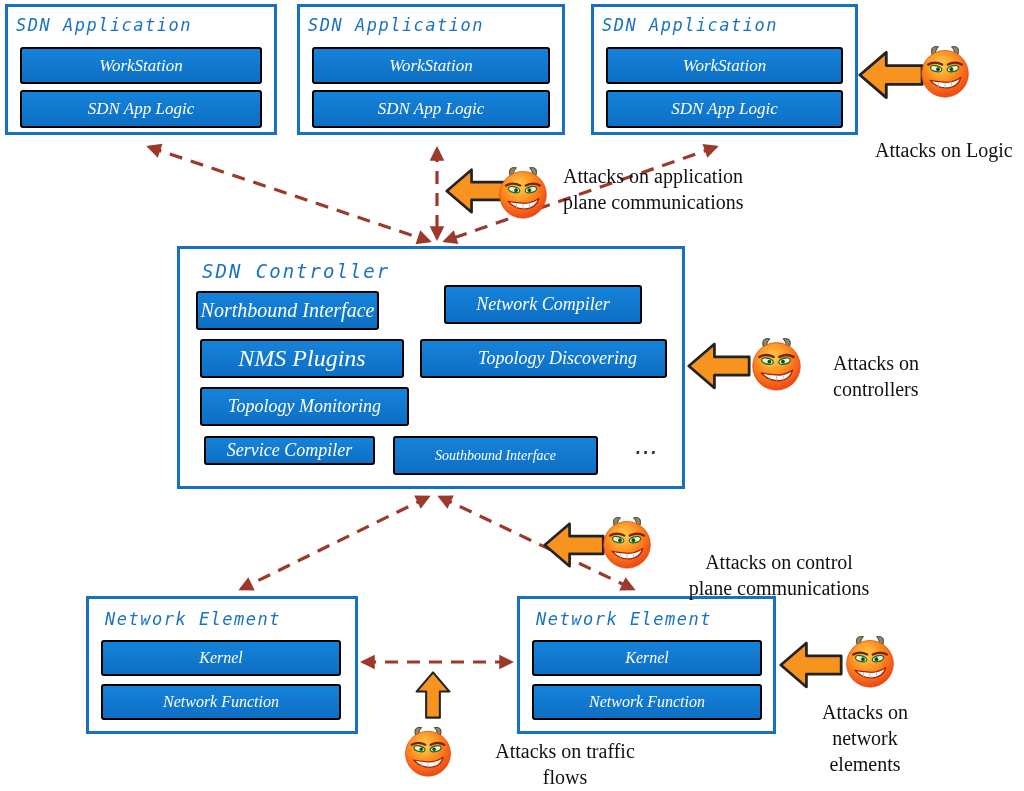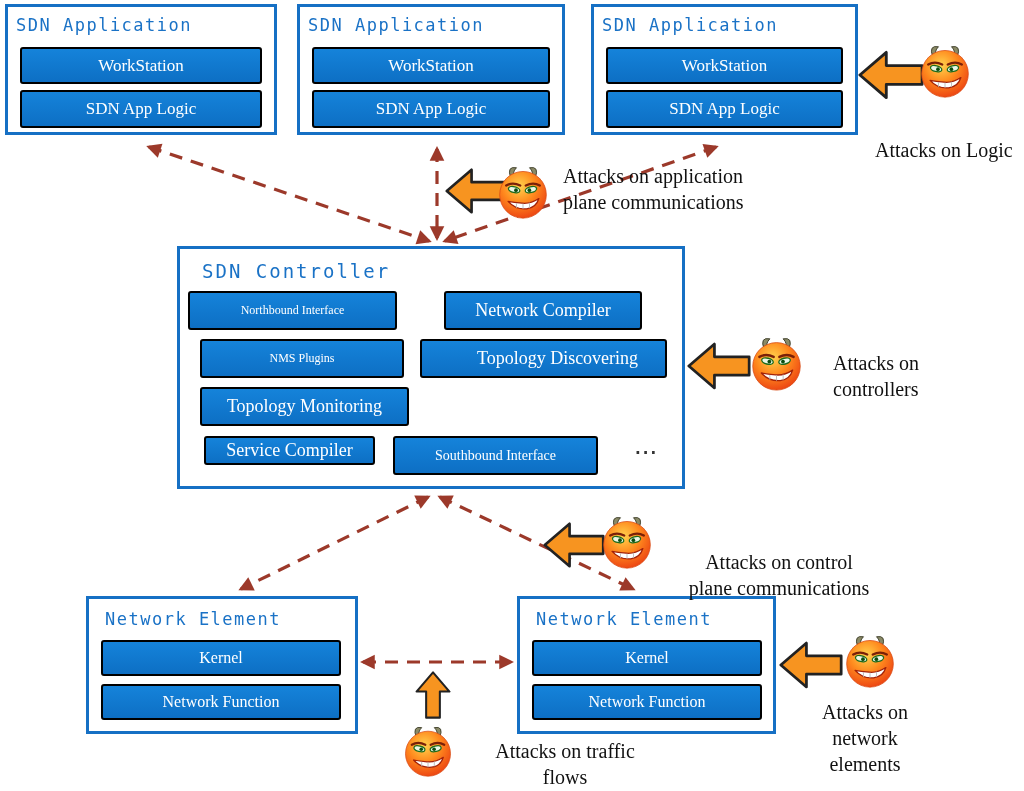--- a/index.html
+++ b/index.html
@@ -3,21 +3,21 @@
 <meta charset="utf-8">
 <style>
   html,body { margin:0; padding:0; background:#ffffff; }
   #canvas {
     position:relative; width:1024px; height:791px;
     background:#ffffff; overflow:hidden;
     font-family:"Liberation Serif", serif;
   }
   .panel {
     position:absolute; background:#ffffff;
-    border:3px solid #1670c4; box-sizing:border-box;
+    border:3px solid #1670c4; box-sizing:border-box;font-style:italic;
   }
   .panel-title {
     position:absolute;
     font-family:"DejaVu Sans Mono", monospace;
     color:#1a72c6; letter-spacing:1.5px; white-space:nowrap;
   }
   .pill {
     position:absolute; box-sizing:border-box;
     background:linear-gradient(180deg,#1583da 0%,#0d6fc4 100%);
     border:2.5px solid #000000; border-radius:3px;
@@ -55,24 +55,24 @@
 
   <div class="panel" style="left:591px;top:4px;width:267px;height:131px;">
     <div class="panel-title" style="left:8px;top:8px;font-size:17px;">SDN Application</div>
     <div class="pill" style="left:12px;top:40px;right:12px;height:37px;font-size:17px;">WorkStation</div>
     <div class="pill" style="left:12px;top:83px;right:12px;height:38px;font-size:17px;">SDN App Logic</div>
   </div>
 
   <div class="panel" style="left:177px;top:246px;width:508px;height:243px;">
     <div class="panel-title" style="left:22px;top:11px;font-size:19px;letter-spacing:2px;">SDN Controller</div>
 
-    <div class="pill" style="left:8px;top:42px;width:209px;height:39px;font-size:12px;">Northbound Interface</div>
-    <div class="pill" style="left:264px;top:42px;width:198px;height:39px;font-size:18px;">Network Compiler</div>
+    <div class="pill" style="left:16px;top:42px;width:183px;height:39px;font-size:20px;">Northbound Interface</div>
+    <div class="pill" style="left:264px;top:36px;width:198px;height:39px;font-size:18px;">Network Compiler</div>
 
-    <div class="pill" style="left:20px;top:90px;width:204px;height:39px;font-size:12px;">NMS Plugins</div>
+    <div class="pill" style="left:20px;top:90px;width:204px;height:39px;font-size:24px;">NMS Plugins</div>
     <div class="pill" style="left:240px;top:90px;width:247px;height:39px;font-size:18px;padding-left:28px;">Topology Discovering</div>
 
     <div class="pill" style="left:20px;top:138px;width:209px;height:39px;font-size:18px;">Topology Monitoring</div>
 
     <div class="pill" style="left:24px;top:187px;width:171px;height:29px;font-size:18px;">Service Compiler</div>
     <div class="pill" style="left:213px;top:187px;width:205px;height:39px;font-size:14px;">Southbound Interface</div>
     <div class="ellipsis" style="left:455px;top:195px;">···</div>
   </div>
 
   <div class="panel" style="left:86px;top:596px;width:272px;height:138px;">

